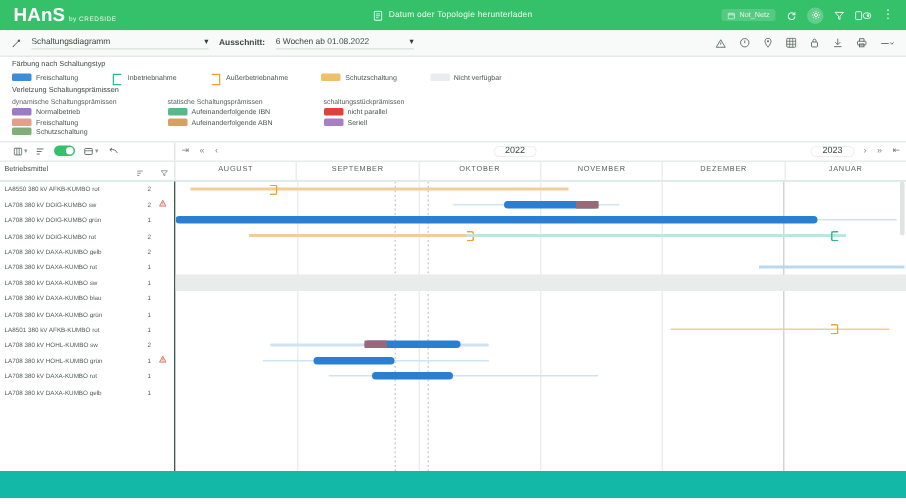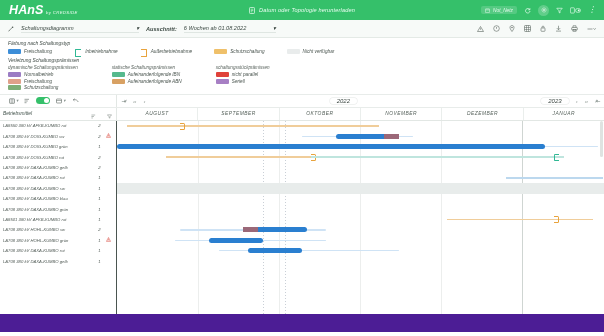--- a/index.html
+++ b/index.html
@@ -2,21 +2,21 @@
 <html><head>
 <meta charset="utf-8">
 <style>
   * { box-sizing: border-box; margin: 0; padding: 0; }
   html, body {
     width: 604px; height: 336px;
     background: #ffffff;
     font-family: "Liberation Sans", sans-serif;
     overflow: hidden;
   }
-  #app { position: relative; width: 604px; height: 332px; background: #4c1d95; font-style: italic; }
+  #app { position: relative; width: 604px; height: 332px; background: #14b8a6; }
 
   
   .topbar {
     height: 20px; background: #35c06a;
     display: flex; align-items: center;
     position: relative; color: #fff;
   }
   .logo { display: flex; align-items: baseline; padding-left: 9px; }
   .logo-main { font-size: 12.5px; font-weight: 700; letter-spacing: .1px; color:#fff; }
   .logo-sub { font-size: 4.3px; letter-spacing: .35px; margin-left: 2.5px; color:#e7fbee; }

